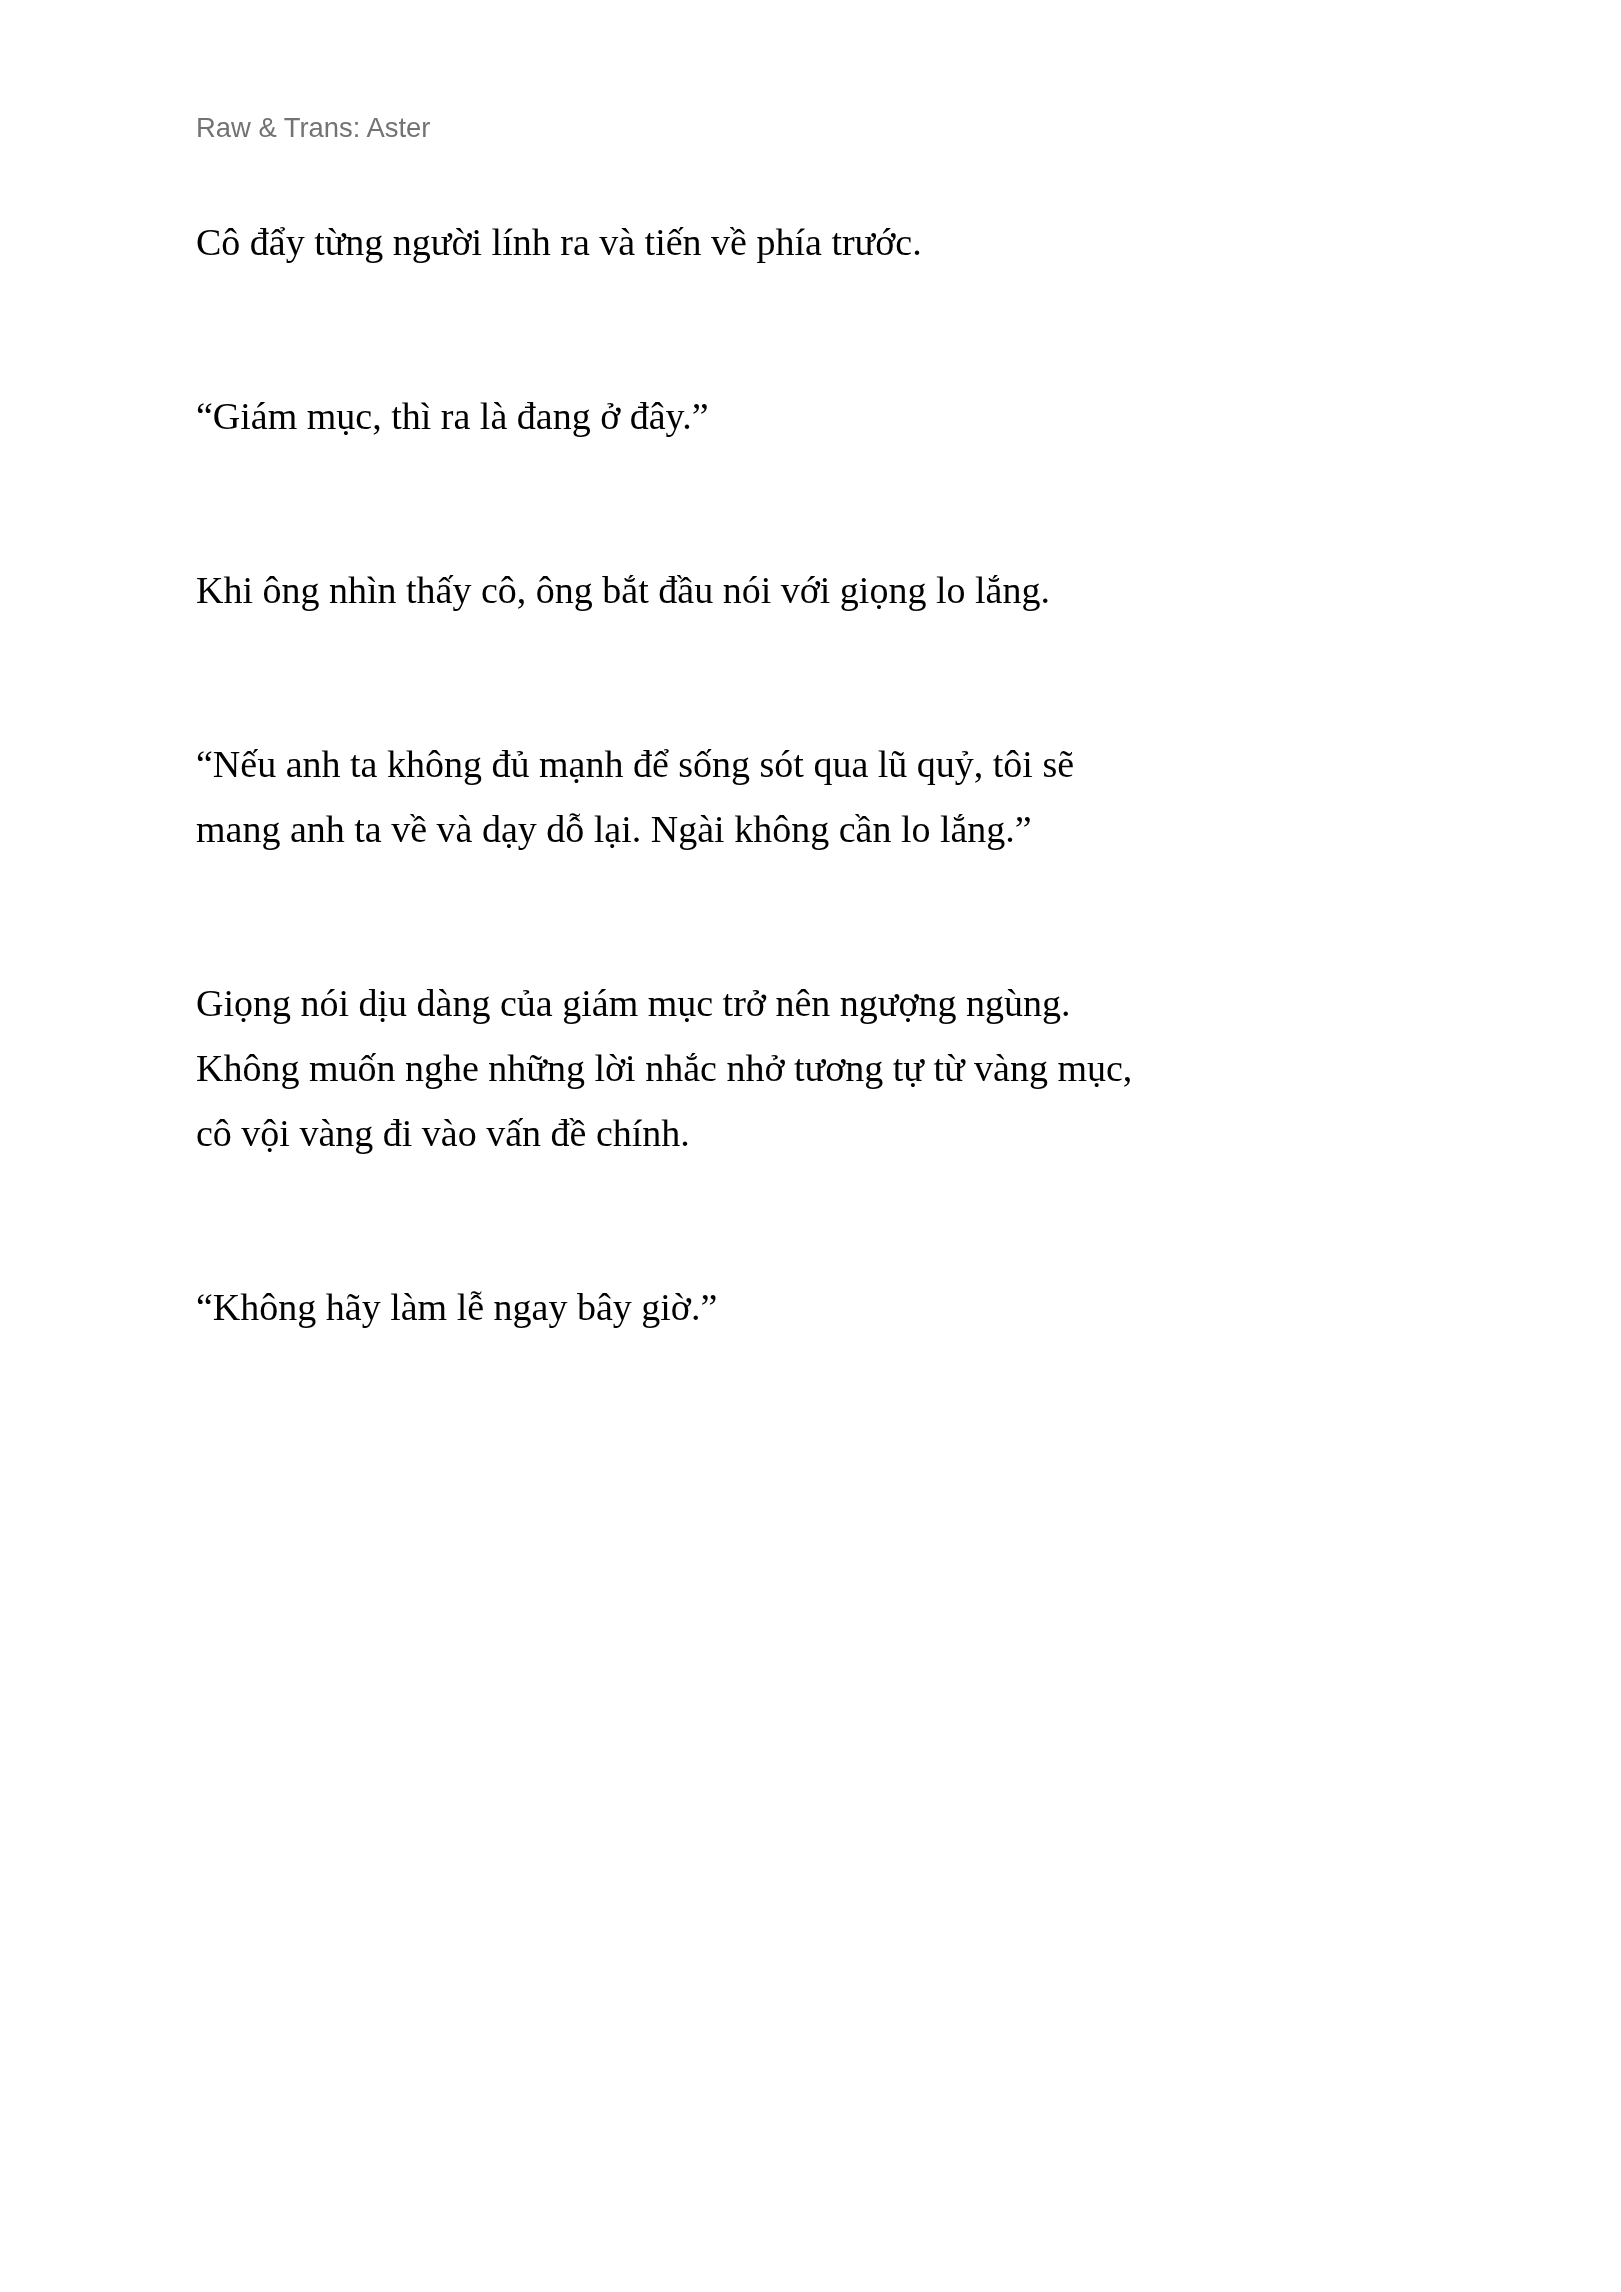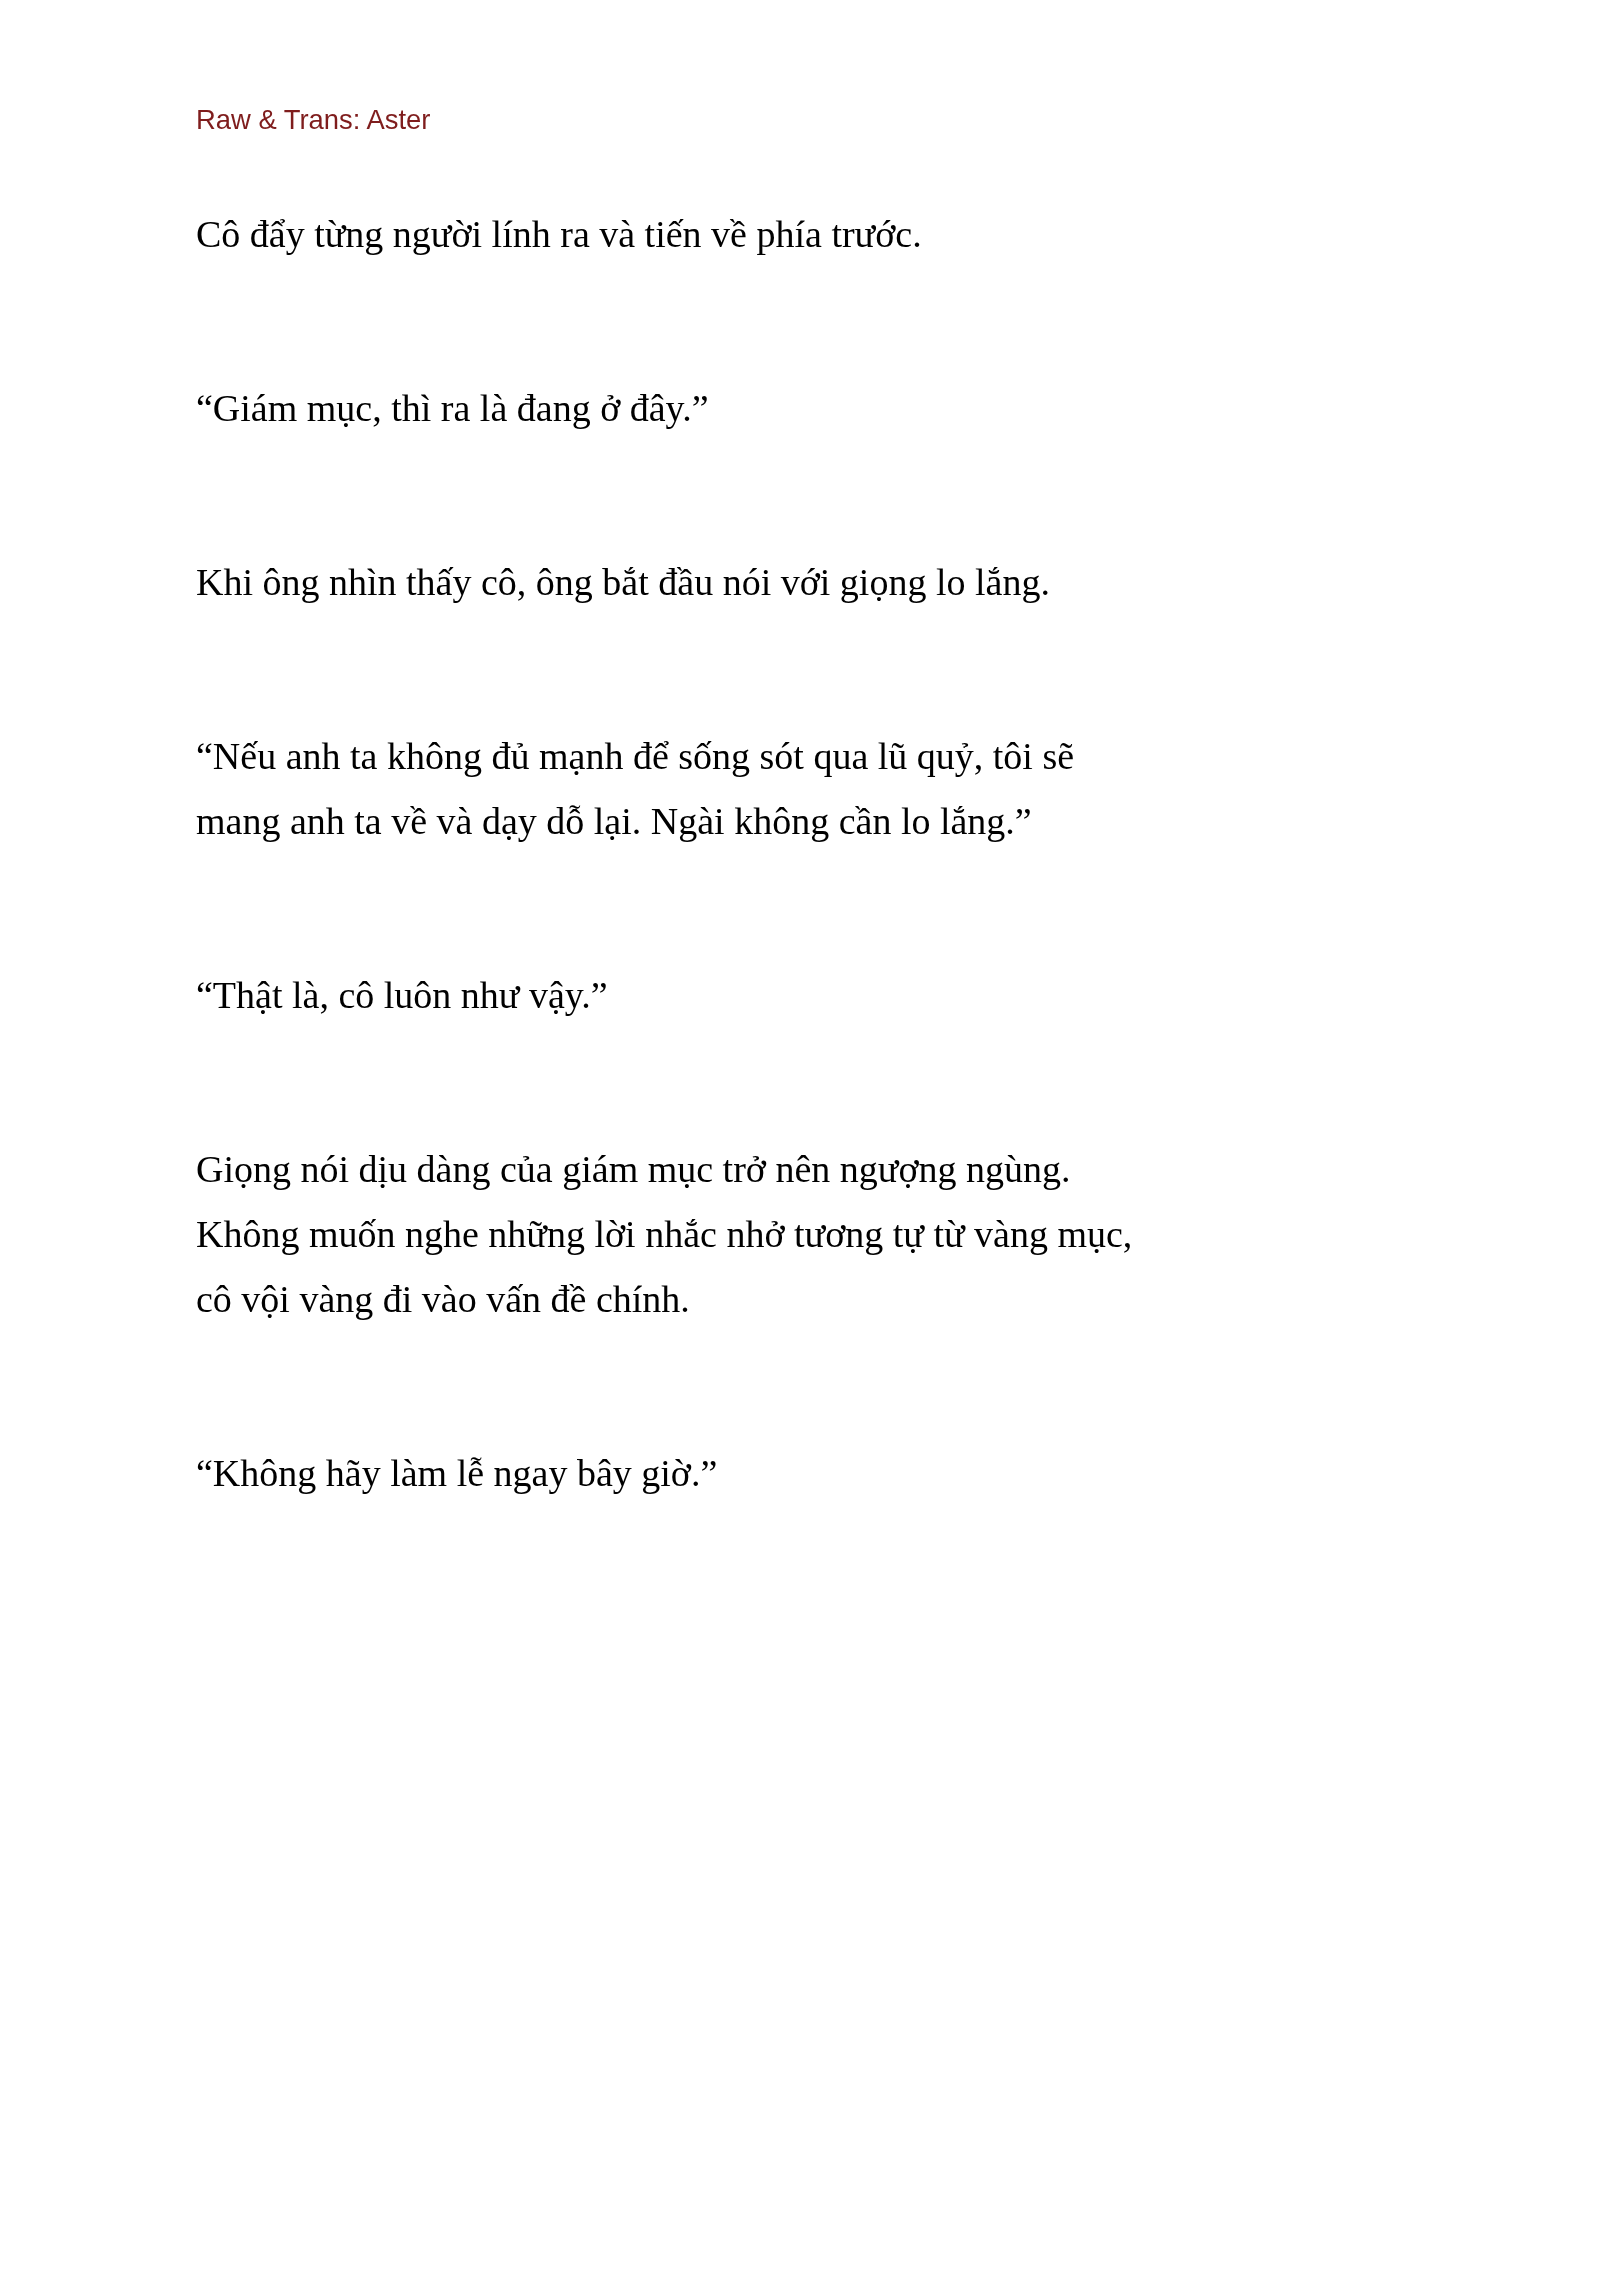--- a/index.html
+++ b/index.html
@@ -17,22 +17,22 @@
     position: absolute;
     inset: 0;
     box-sizing: border-box;
     padding: 98px 118px 0 196px;
     background: #ffffff;
   }
   .credit-line {
     font-family: "Liberation Sans", "DejaVu Sans", sans-serif;
     font-size: 27.4px;
     line-height: 35px;
-    color: #7f1d1d;
-    margin: 4px 0 65px 0;
+    color: #737373;
+    margin: 12px 0 65px 0;
     white-space: pre-line;
   }
   .body-text p {
     font-family: "Liberation Serif", "DejaVu Serif", serif;
     font-size: 38px;
     line-height: 65px;
     color: #000000;
     margin: 0 0 109px 0;
     max-width: 1308px;
     white-space: pre-line;
@@ -43,20 +43,19 @@
 
 <div class="page">
   <div class="credit-line">Raw &amp; Trans: Aster</div>
 
   <div class="body-text">
     <p>Cô đẩy từng người lính ra và tiến về phía trước.</p>
     <p>“Giám mục, thì ra là đang ở đây.”</p>
     <p>Khi ông nhìn thấy cô, ông bắt đầu nói với giọng lo lắng.</p>
     <p>“Nếu anh ta không đủ mạnh để sống sót qua lũ quỷ, tôi sẽ
 mang anh ta về và dạy dỗ lại. Ngài không cần lo lắng.”</p>
-    <p>“Thật là, cô luôn như vậy.”</p>
     <p>Giọng nói dịu dàng của giám mục trở nên ngượng ngùng.
 Không muốn nghe những lời nhắc nhở tương tự từ vàng mục,
 cô vội vàng đi vào vấn đề chính.</p>
     <p>“Không hãy làm lễ ngay bây giờ.”</p>
   </div>
 </div>
 
 
 </body></html>

